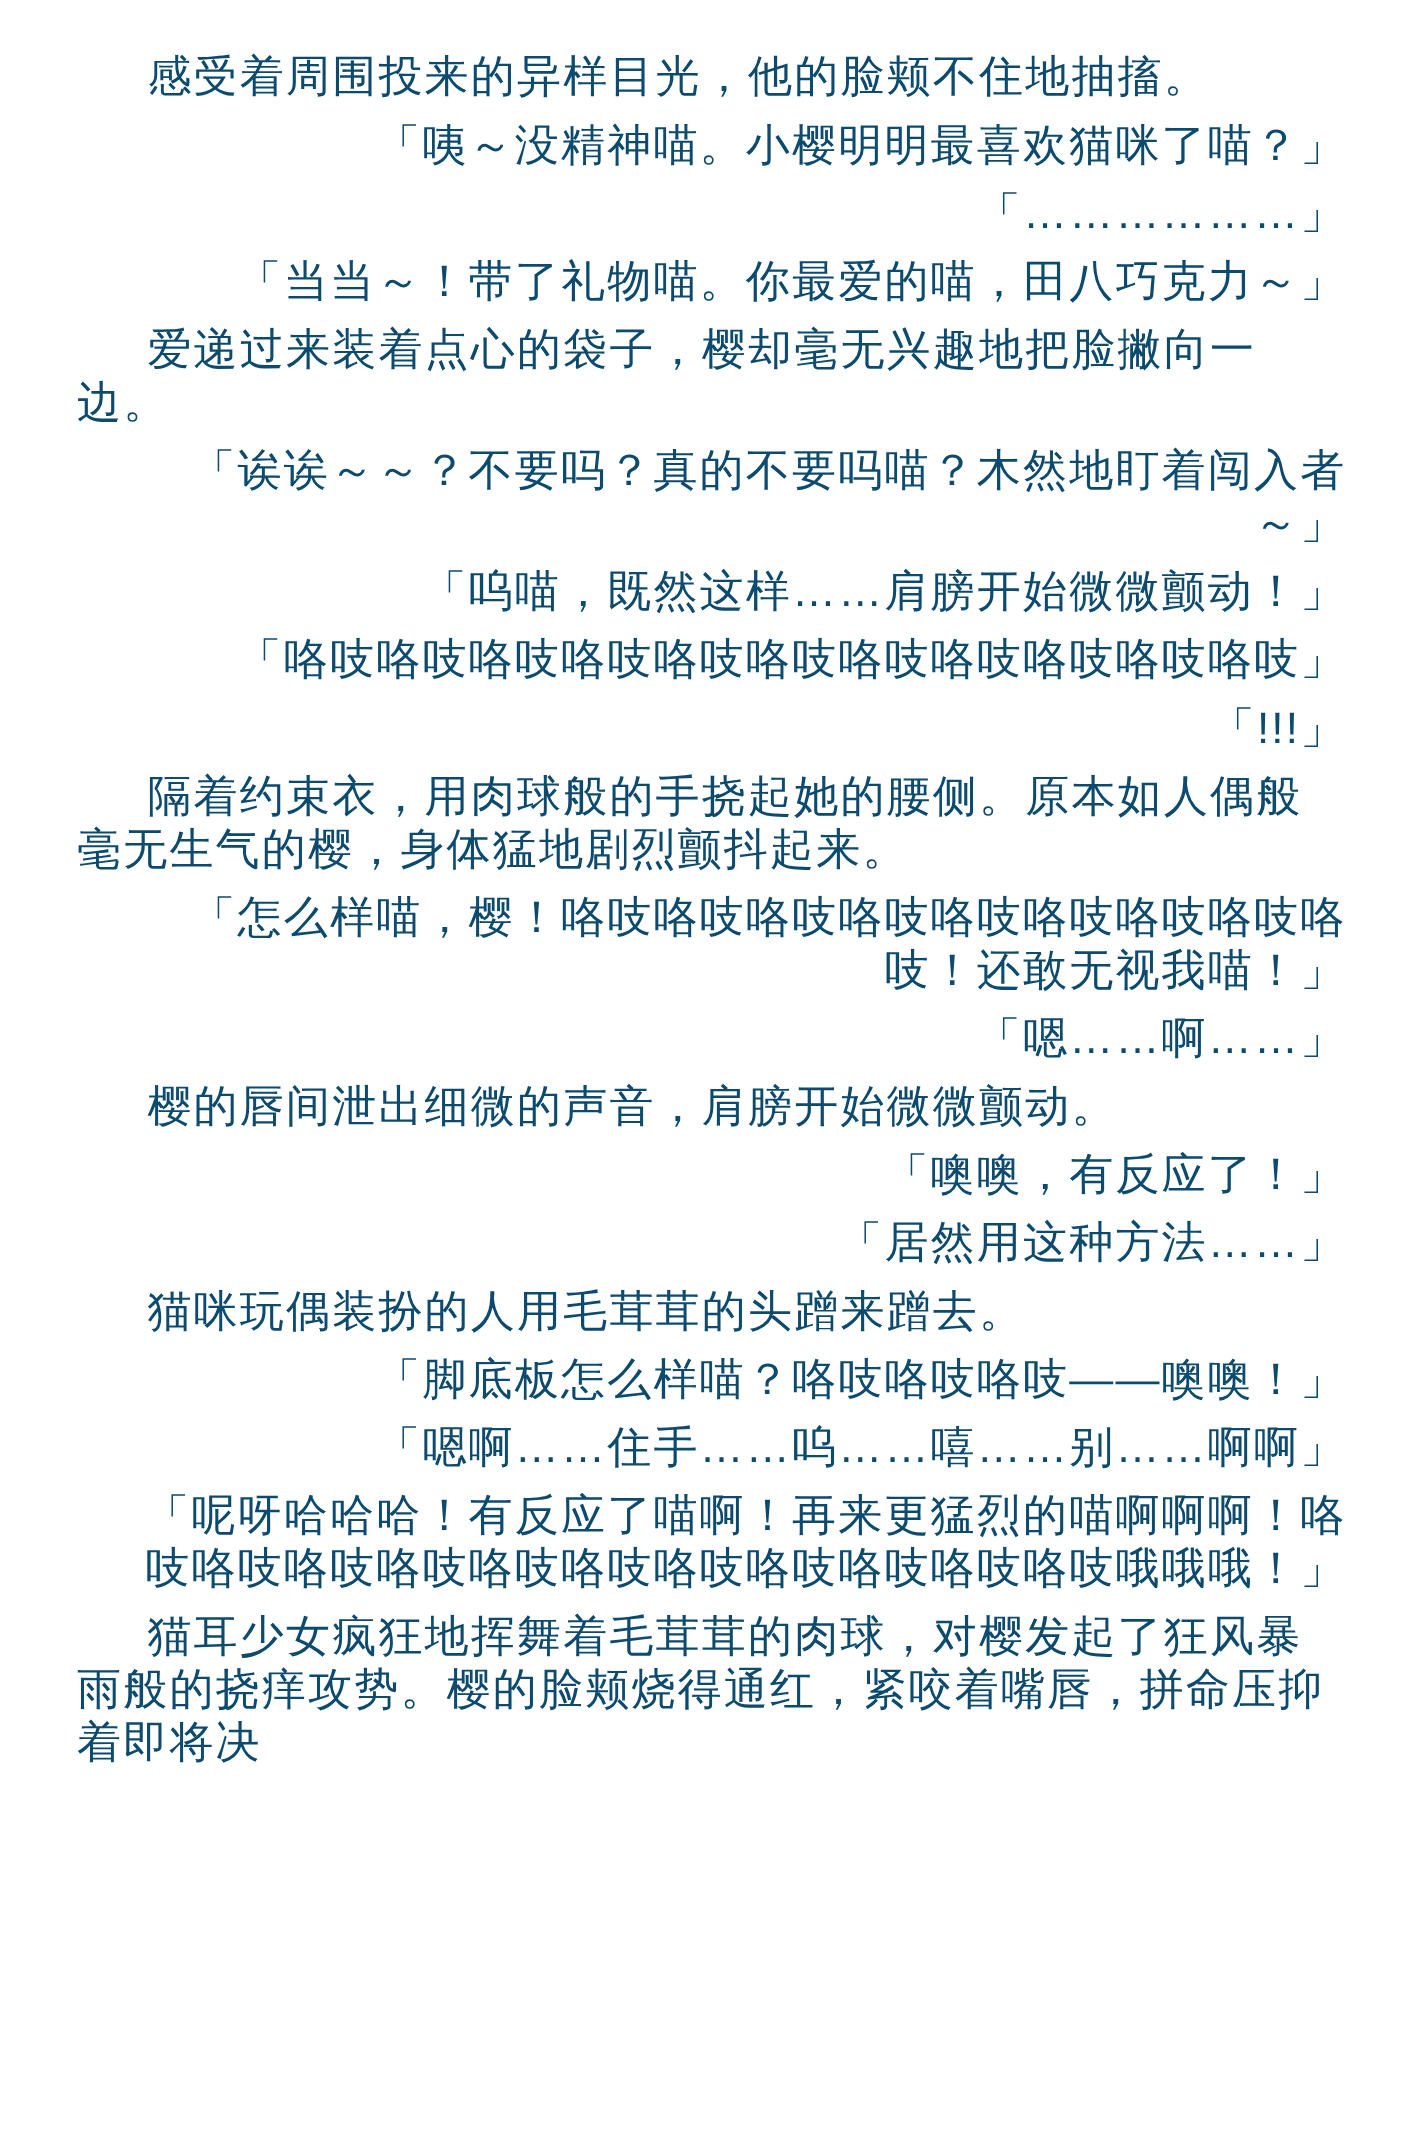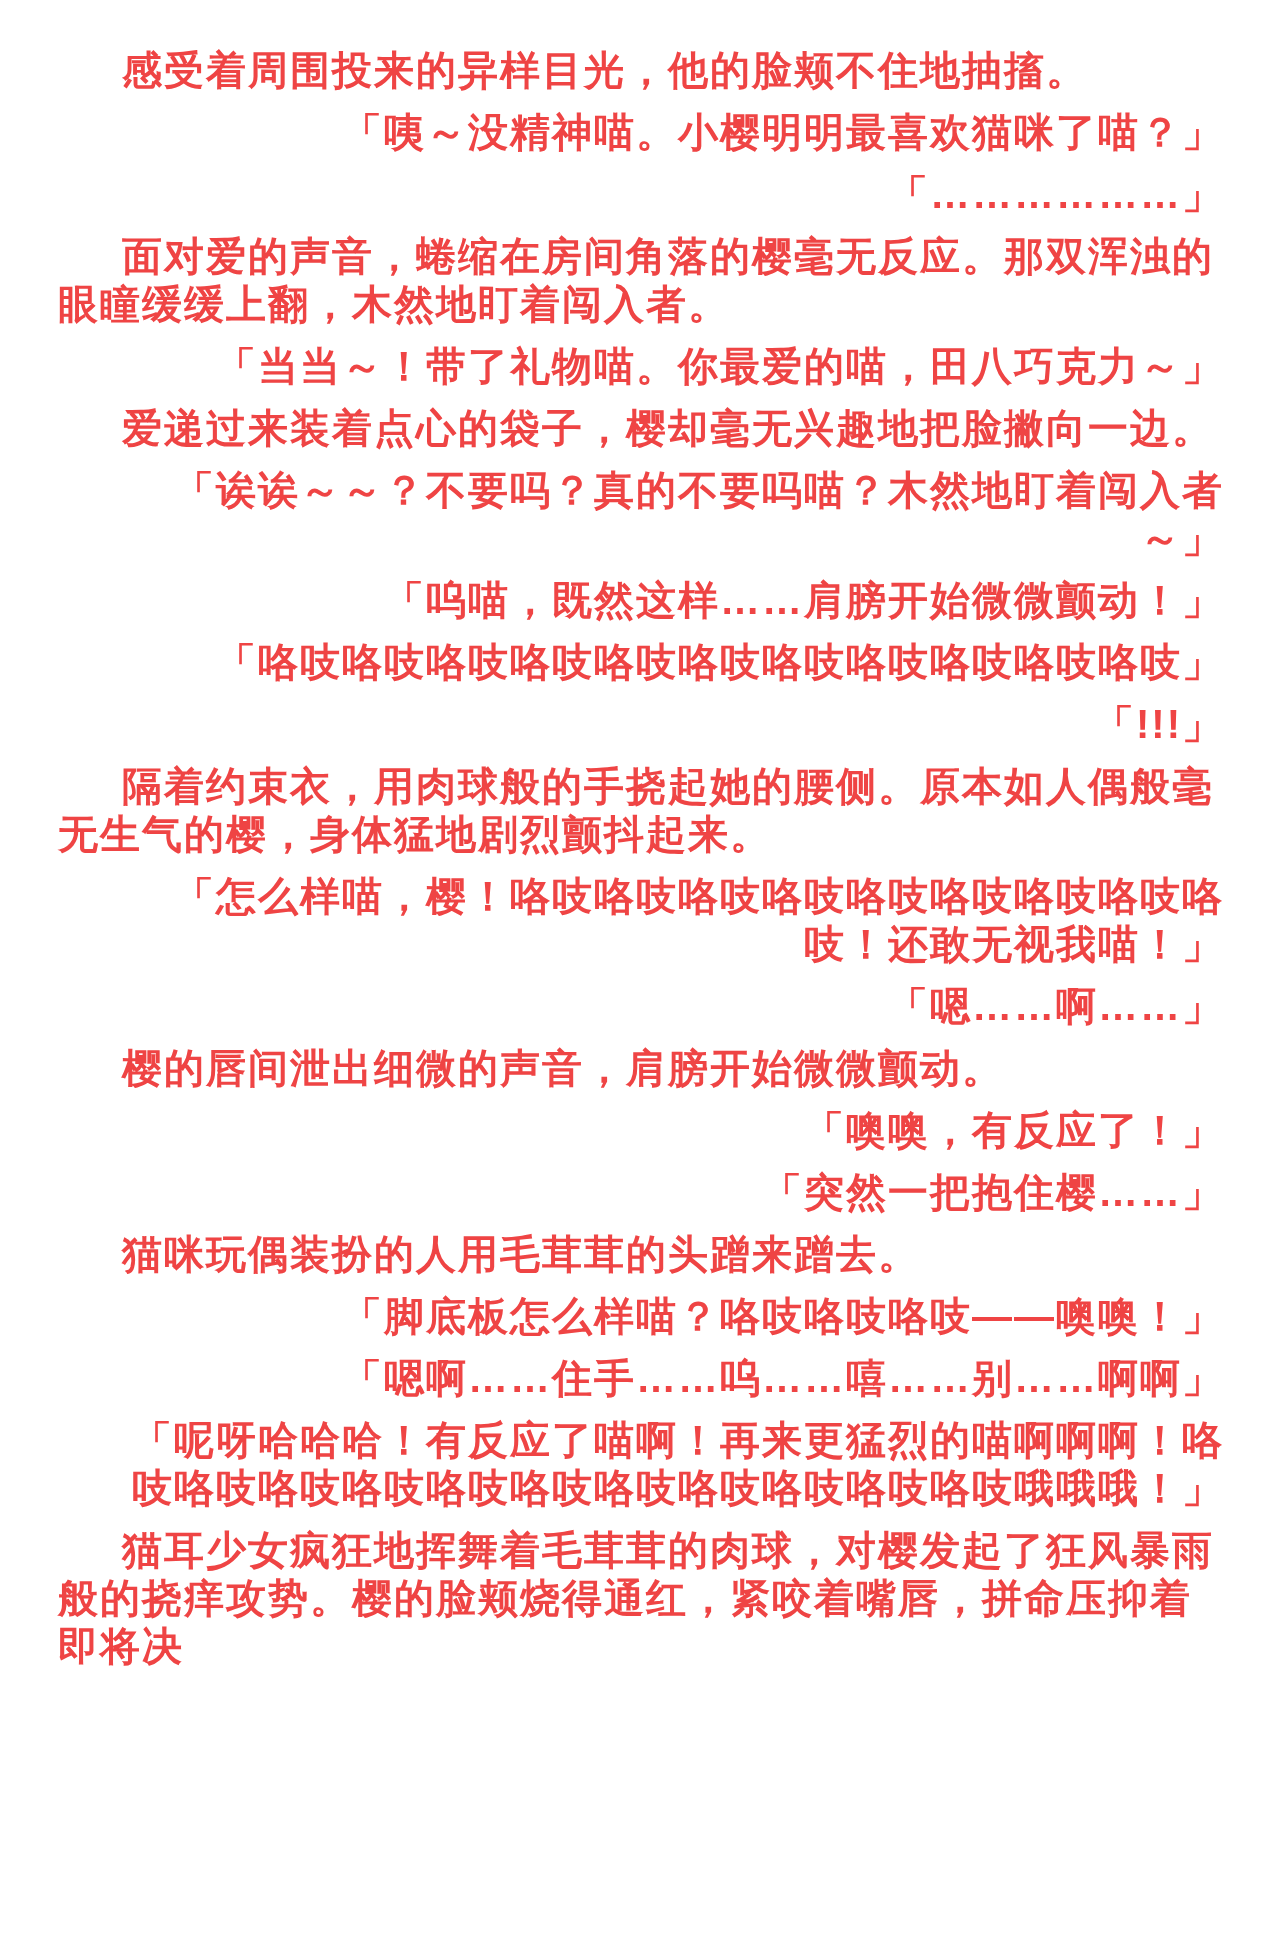--- a/index.html
+++ b/index.html
@@ -15,55 +15,54 @@
   }
   .page {
     box-sizing: border-box;
     width: 1280px;
     height: 1935px;
     padding: 46px 56px 40px 58px;
     background: #ffffff;
     color: #000000;
   }
   .page p {
-    margin: 0 0 14px 0;
+    margin: 0 0 14px 12px;
     font-size: 40px;
     line-height: 48px;
     letter-spacing: 2px;
     text-indent: 64px;
-    color: #ef4444;
-    font-weight: 700;
+    color: #0c4a6e;
+    font-weight: 400;
     word-break: break-all;
     overflow-wrap: anywhere;
   }
   .page p.dialogue {
     text-indent: 56px;
     text-align: right;
   }
 </style>
 </head>
 <body>
 
 <div class="page">
   <div id="text-body">
       <p class="narration">感受着周围投来的异样目光，他的脸颊不住地抽搐。</p>
       <p class="dialogue">「咦～没精神喵。小樱明明最喜欢猫咪了喵？」</p>
       <p class="dialogue">「………………」</p>
-      <p class="narration">面对爱的声音，蜷缩在房间角落的樱毫无反应。那双浑浊的眼瞳缓缓上翻，木然地盯着闯入者。</p>
       <p class="dialogue">「当当～！带了礼物喵。你最爱的喵，田八巧克力～」</p>
       <p class="narration">爱递过来装着点心的袋子，樱却毫无兴趣地把脸撇向一边。</p>
       <p class="dialogue">「诶诶～～？不要吗？真的不要吗喵？木然地盯着闯入者～」</p>
       <p class="dialogue">「呜喵，既然这样……肩膀开始微微颤动！」</p>
       <p class="dialogue">「咯吱咯吱咯吱咯吱咯吱咯吱咯吱咯吱咯吱咯吱咯吱」</p>
       <p class="dialogue">「!!!」</p>
       <p class="narration">隔着约束衣，用肉球般的手挠起她的腰侧。原本如人偶般毫无生气的樱，身体猛地剧烈颤抖起来。</p>
       <p class="dialogue">「怎么样喵，樱！咯吱咯吱咯吱咯吱咯吱咯吱咯吱咯吱咯吱！还敢无视我喵！」</p>
       <p class="dialogue">「嗯……啊……」</p>
       <p class="narration">樱的唇间泄出细微的声音，肩膀开始微微颤动。</p>
       <p class="dialogue">「噢噢，有反应了！」</p>
-      <p class="dialogue">「突然一把抱住樱……」</p>
+      <p class="dialogue">「居然用这种方法……」</p>
       <p class="narration">猫咪玩偶装扮的人用毛茸茸的头蹭来蹭去。</p>
       <p class="dialogue">「脚底板怎么样喵？咯吱咯吱咯吱——噢噢！」</p>
       <p class="dialogue">「嗯啊……住手……呜……嘻……别……啊啊」</p>
       <p class="dialogue">「呢呀哈哈哈！有反应了喵啊！再来更猛烈的喵啊啊啊！咯吱咯吱咯吱咯吱咯吱咯吱咯吱咯吱咯吱咯吱咯吱哦哦哦！」</p>
       <p class="narration">猫耳少女疯狂地挥舞着毛茸茸的肉球，对樱发起了狂风暴雨般的挠痒攻势。樱的脸颊烧得通红，紧咬着嘴唇，拼命压抑着即将决</p>
     </div>
 </div>
 
 </body></html>

